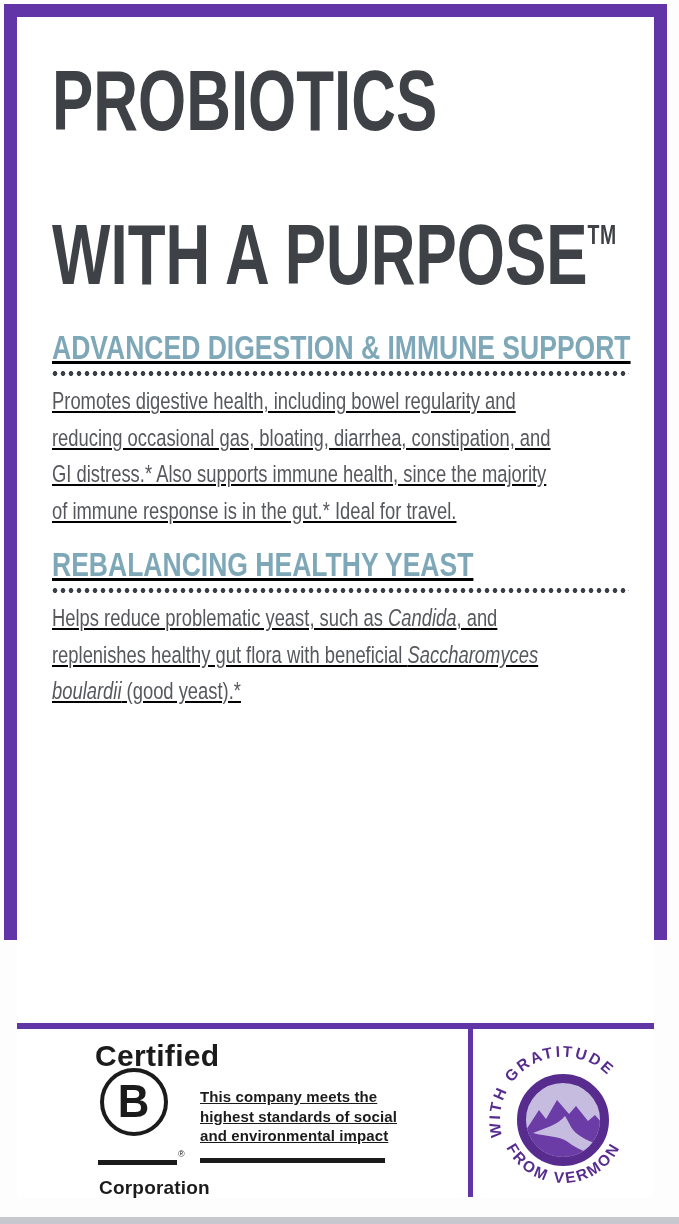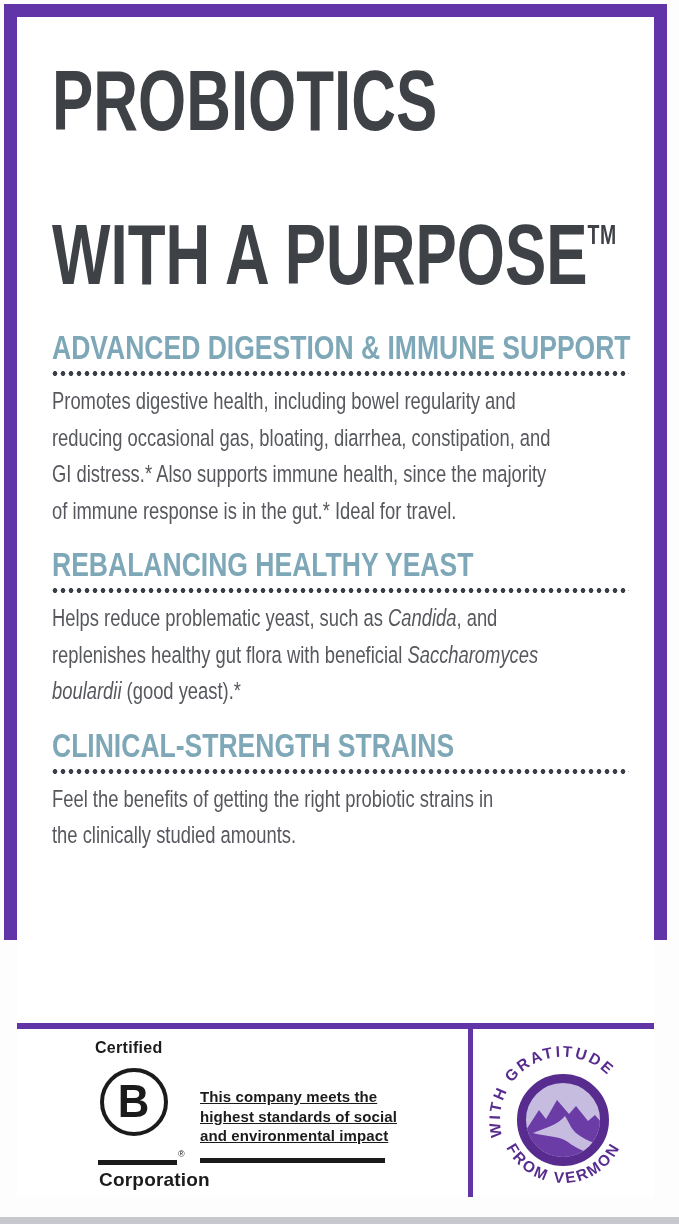--- a/index.html
+++ b/index.html
@@ -57,21 +57,21 @@
     width: 800px;
   }
   .title .tm {
     font-size: 27px;
     font-weight: 700;
     position: relative;
     top: -40px;
     letter-spacing: 1px;
   }
 
-  .section { margin-top: 16px; }
+  .section { margin-top: 16px; text-decoration: underline; }
   .section.first { margin-top: 14px; }
 
   .sec-heading {
     color: #7ea8b8;
     font-size: 34px;
     line-height: 38px;
     font-weight: 700;
     letter-spacing: 0px;
     white-space: pre;
     transform: scaleX(0.78);
@@ -122,21 +122,21 @@
   .vermont-cell {
     position: relative;
     flex: 1;
     background: #ffffff;
   }
 
   
   .bc-certified {
     position: absolute;
     left: 78px; top: 10px;
-    font-size: 16px;
+    font-size: 30px;
     font-weight: 700;
     color: #1b1b1b;
     letter-spacing: 0.3px;
   }
   .bc-circle {
     position: absolute;
     left: 83px; top: 39px;
     width: 68px; height: 68px;
     border: 4.5px solid #1b1b1b;
     border-radius: 50%;
@@ -159,21 +159,21 @@
     background: #1b1b1b;
   }
   .bc-reg {
     position: absolute;
     left: 161px; top: 120px;
     font-size: 9px;
     color: #1b1b1b;
   }
   .bc-corporation {
     position: absolute;
-    left: 82px; top: 140px;
+    left: 82px; top: 148px;
     font-size: 19px;
     font-weight: 700;
     color: #1b1b1b;
     letter-spacing: 0.2px;
   }
   .bc-desc {
     position: absolute;
     left: 183px; top: 58px;
     font-size: 15px;
     line-height: 19.5px;
@@ -216,26 +216,20 @@
 
         <div class="section">
           <div class="sec-heading">REBALANCING HEALTHY YEAST</div>
           <div class="dots"></div>
           <p class="body-text"><span>Helps reduce problematic yeast, such as </span><em>Candida</em><span>, and
 replenishes healthy gut flora with beneficial </span><em>Saccharomyces
 boulardii</em><span> (good yeast).*</span></p>
         </div>
 
 
-        <div class="section">
-          <div class="sec-heading">CLINICAL-STRENGTH STRAINS</div>
-          <div class="dots"></div>
-          <p class="body-text">Feel the benefits of getting the right probiotic strains in
-the clinically studied amounts.</p>
-        </div>
       </div>
 
       <div class="h-divider"></div>
 
       <div class="band">
 
         <div class="bcorp-cell">
           <div class="bc-certified">Certified</div>
           <div class="bc-circle">
             <span class="bc-letter">B</span>

